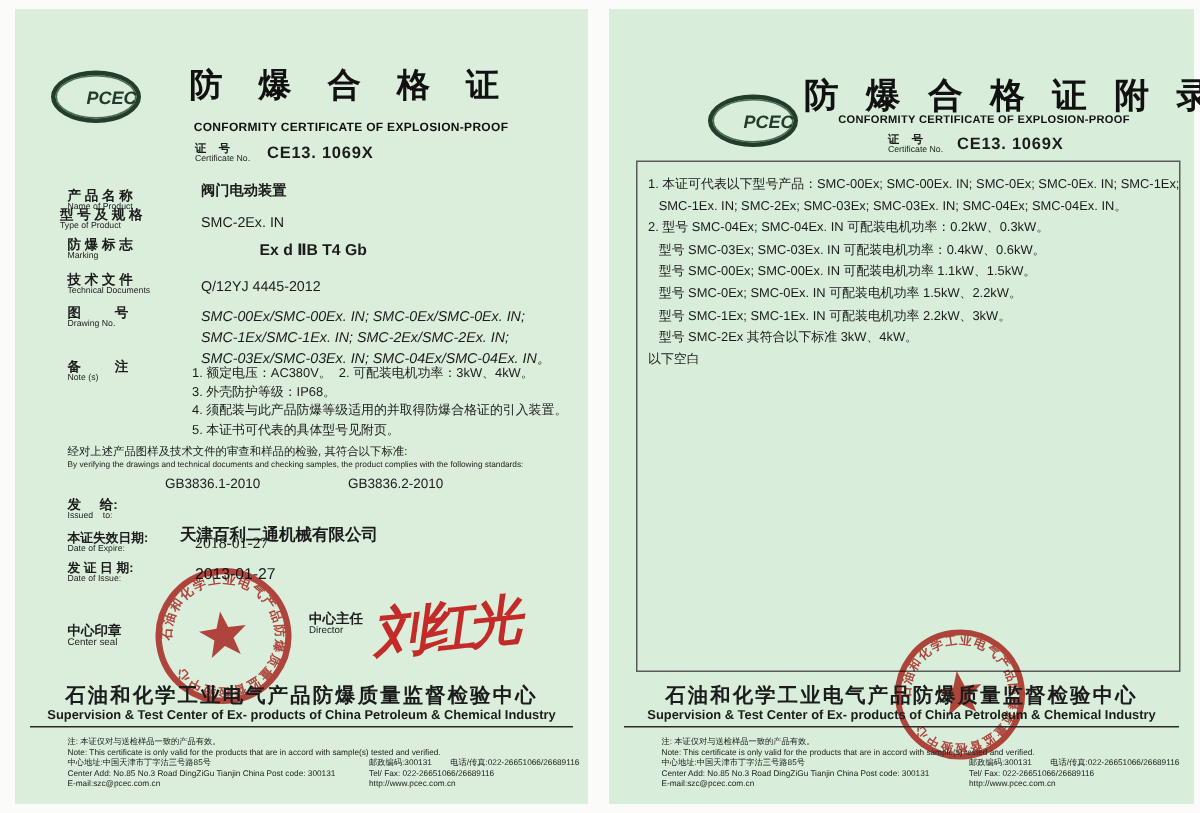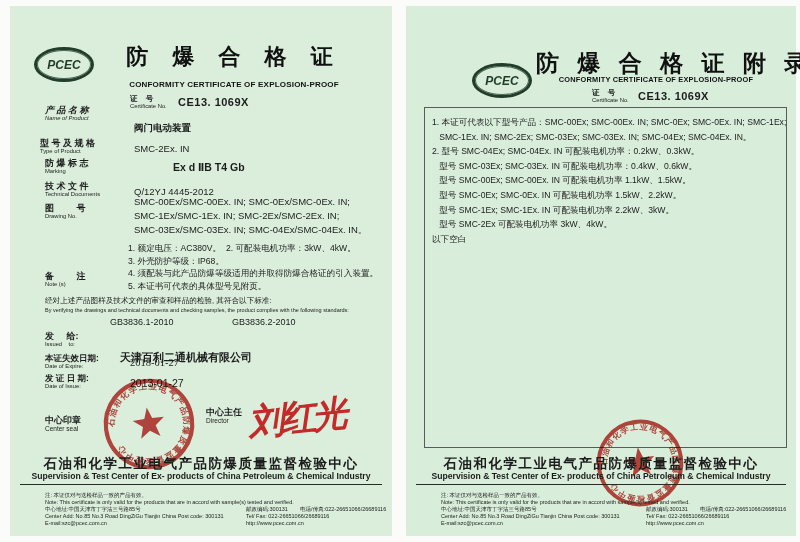--- a/index.html
+++ b/index.html
@@ -11,21 +11,21 @@
   .page{position:absolute;top:6px;height:530px;background:#daeedb;}
   #left-page{left:10px;width:382px;}
   #right-page{left:406px;width:390px;background:#d8edda;}
   .abs{position:absolute;}
   .center{text-align:center;}
   .cert-title{font-weight:bold;font-size:22px;letter-spacing:9px;color:#111;white-space:nowrap;}
   .cert-title.small{font-size:23px;letter-spacing:6px;}
   .cert-subtitle{font-weight:bold;font-size:8px;letter-spacing:.2px;color:#111;white-space:nowrap;}
   .logo-oval{
     width:54px;height:29px;border:3px solid #233d2c;border-radius:50%;
-    display:flex;align-items:center;justify-content:center;
+    display:flex;align-items:center;justify-content:flex-end;
     box-shadow:inset 0 0 0 1px #4a6a52;background:transparent;
   }
   .logo-text{font-weight:bold;font-style:italic;font-size:12px;letter-spacing:0;color:#233d2c;}
   .lab-cn{font-weight:bold;font-size:9px;white-space:pre;line-height:9px;}
   .lab-en{font-size:5.8px;white-space:pre;line-height:7px;color:#222;}
   .val{font-size:9.5px;white-space:pre;line-height:13px;}
   .val.bold{font-weight:bold;}
   .marking-val{font-weight:bold;font-size:10.5px;font-stretch:condensed;letter-spacing:0;}
   .tiny{font-size:5.5px;line-height:7px;white-space:pre;}
   .note-line{font-size:8.6px;line-height:12.6px;white-space:pre;}
@@ -56,21 +56,21 @@
 
   <div class="abs cert-title" style="left:104px;top:36px;width:240px;text-align:center;">防 爆 合 格 证</div>
   <div class="abs cert-subtitle" style="left:104px;top:74px;width:240px;text-align:center;">CONFORMITY CERTIFICATE OF EXPLOSION-PROOF</div>
 
   <div class="abs" style="left:120px;top:88px;">
     <div class="lab-cn" style="font-size:7.5px;">证    号</div>
     <div class="lab-en">Certificate No.</div>
   </div>
   <div class="abs certno-val" style="left:168px;top:90px;">CE13. 1069X</div>
 
-  <div class="abs" style="left:35px;top:100px;font-style:italic;">
+  <div class="abs" style="left:35px;top:120px;">
     <div class="lab-cn">产 品 名 称</div>
     <div class="lab-en">Name of Product</div>
   </div>
   <div class="abs val bold" style="left:124px;top:115px;">阀门电动装置</div>
 
   <div class="abs" style="left:30px;top:133px;">
     <div class="lab-cn">型 号 及 规 格</div>
     <div class="lab-en">Type of Product</div>
   </div>
   <div class="abs val" style="left:124px;top:136px;">SMC-2Ex. IN</div>
@@ -84,27 +84,27 @@
   <div class="abs" style="left:35px;top:176px;">
     <div class="lab-cn">技 术 文 件</div>
     <div class="lab-en">Technical Documents</div>
   </div>
   <div class="abs val" style="left:124px;top:179px;">Q/12YJ 4445-2012</div>
 
   <div class="abs" style="left:35px;top:198px;">
     <div class="lab-cn">图         号</div>
     <div class="lab-en">Drawing No.</div>
   </div>
-  <div class="abs" style="left:124px;top:189px;">
+  <div class="abs" style="left:124px;top:199px;font-style:italic;">
       <div class="val" style="line-height:14px;">SMC-00Ex/SMC-00Ex. IN; SMC-0Ex/SMC-0Ex. IN;</div>
       <div class="val" style="line-height:14px;">SMC-1Ex/SMC-1Ex. IN; SMC-2Ex/SMC-2Ex. IN;</div>
       <div class="val" style="line-height:14px;">SMC-03Ex/SMC-03Ex. IN; SMC-04Ex/SMC-04Ex. IN。</div>
     </div>
 
-  <div class="abs" style="left:35px;top:234px;margin-top:32px;">
+  <div class="abs" style="left:35px;top:234px;">
     <div class="lab-cn">备         注</div>
     <div class="lab-en">Note (s)</div>
   </div>
   <div class="abs" style="left:118px;top:236px;">
       <div class="note-line">1. 额定电压：AC380V。  2. 可配装电机功率：3kW、4kW。</div>
       <div class="note-line">3. 外壳防护等级：IP68。</div>
       <div class="note-line">4. 须配装与此产品防爆等级适用的并取得防爆合格证的引入装置。</div>
       <div class="note-line">5. 本证书可代表的具体型号见附页。</div>
     </div>
 
@@ -190,21 +190,21 @@
 
   <div class="abs appendix-box" style="left:18px;top:101px;width:361px;height:339px;">
     <div style="padding:7px 6px 0 7px;">
         <div class="box-line">1. 本证可代表以下型号产品：SMC-00Ex; SMC-00Ex. IN; SMC-0Ex; SMC-0Ex. IN; SMC-1Ex;</div>
         <div class="box-line">   SMC-1Ex. IN; SMC-2Ex; SMC-03Ex; SMC-03Ex. IN; SMC-04Ex; SMC-04Ex. IN。</div>
         <div class="box-line">2. 型号 SMC-04Ex; SMC-04Ex. IN 可配装电机功率：0.2kW、0.3kW。</div>
         <div class="box-line">   型号 SMC-03Ex; SMC-03Ex. IN 可配装电机功率：0.4kW、0.6kW。</div>
         <div class="box-line">   型号 SMC-00Ex; SMC-00Ex. IN 可配装电机功率 1.1kW、1.5kW。</div>
         <div class="box-line">   型号 SMC-0Ex; SMC-0Ex. IN 可配装电机功率 1.5kW、2.2kW。</div>
         <div class="box-line">   型号 SMC-1Ex; SMC-1Ex. IN 可配装电机功率 2.2kW、3kW。</div>
-        <div class="box-line">   型号 SMC-2Ex 可配装电机功率 3kW、4kW。</div>
+        <div class="box-line">   型号 SMC-2Ex 其符合以下标准 3kW、4kW。</div>
         <div class="box-line">以下空白</div>
       </div>
   </div>
 
   <svg class="abs stamp" style="left:190px;top:413px;" width="88" height="88" viewBox="0 0 100 100">
     <defs>
       <path id="arc-right" d="M 50,50 m -38,0 a 38,38 0 1,1 76,0 a 38,38 0 1,1 -76,0"></path>
     </defs>
     <circle cx="50" cy="50" r="47" fill="none" stroke="#c5302a" stroke-width="4.5"></circle>
     <text fill="#c5302a" font-size="9.2" font-weight="bold" letter-spacing="1.2">

